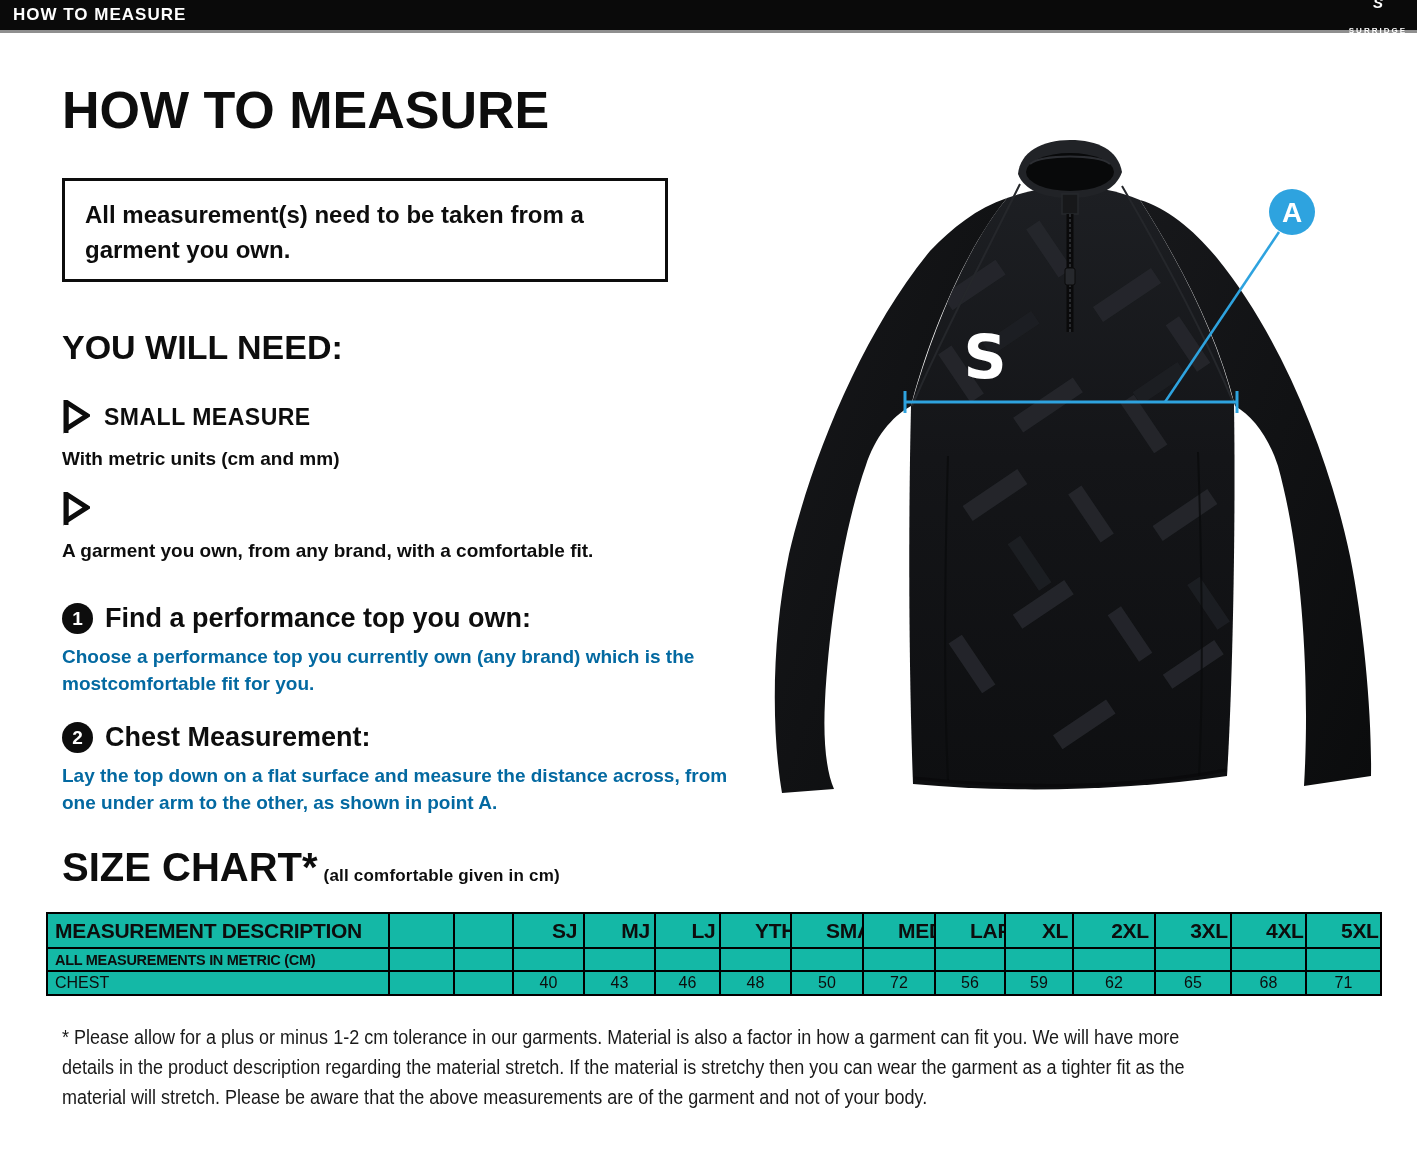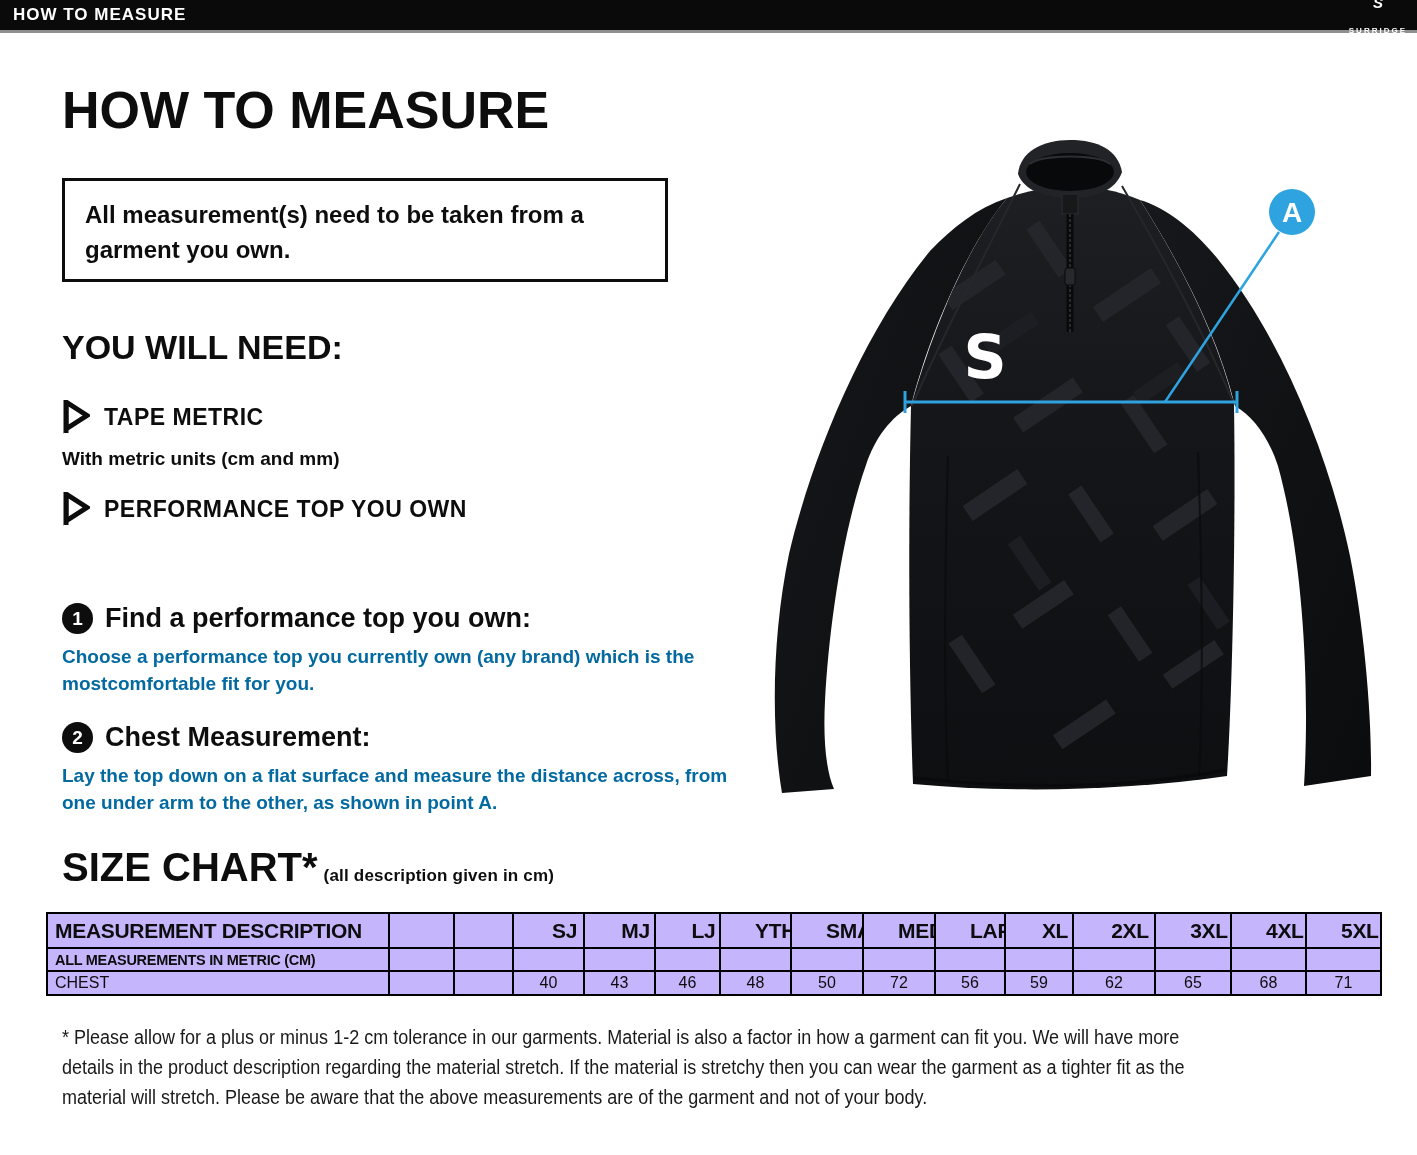--- a/index.html
+++ b/index.html
@@ -53,21 +53,21 @@
   .step-desc { font-size:19px; font-weight:bold; line-height:27px; color:#0369a1; margin-top:9px; }
   #step-0 .step-desc { width:640px; }
   #step-1 .step-desc { width:695px; }
   .h2-size {
     position:absolute; left:62px; top:845px; font-size:40px; font-weight:bold; color:#0d0d0d;
   }
   .h2-size .small-note { font-size:17px; font-weight:bold; letter-spacing:0.2px; margin-left:6px; }
   
   table.size-chart {
     position:absolute; left:46px; top:912px; border-collapse:collapse;
-    table-layout:fixed; width:1334px; background:#c4b5fd;
+    table-layout:fixed; width:1334px; background:#14b8a6;
   }
   .size-chart th, .size-chart td {
     border:2px solid #000; text-align:center; overflow:hidden; white-space:nowrap;
     font-family:"Liberation Sans", sans-serif; color:#0d0d0d; padding:0 2px;
   }
   .size-chart thead tr { height:35px; }
   .size-chart tbody tr:nth-child(1) { height:23px;padding-left:28px; }
   .size-chart tbody tr:nth-child(2) { height:24px; }
   .size-chart th { font-size:21px; font-weight:bold; letter-spacing:-0.3px;padding-left:34px; }
   .size-chart th.desc, .size-chart td.desc { text-align:left; padding-left:7px; }
@@ -103,52 +103,52 @@
   </div>
 
   <h2 class="h2-need">YOU WILL NEED:</h2>
 
   <div class="need-item" id="need-0">
     <div class="row">
       <svg class="play" viewBox="0 0 28 34">
         <polygon points="4,2 25,15.5 4,29" fill="none" stroke="#0d0d0d" stroke-width="5" stroke-linejoin="miter"></polygon>
         <line x1="4.5" y1="2" x2="4.5" y2="33" stroke="#0d0d0d" stroke-width="4"></line>
       </svg>
-      <span class="need-label">TAPE METRIC</span>
+      <span class="need-label">SMALL MEASURE</span>
     </div>
     <div class="need-sub">With metric units (cm and mm)</div>
   </div>
 
   <div class="need-item" id="need-1">
     <div class="row">
       <svg class="play" viewBox="0 0 28 34">
         <polygon points="4,2 25,15.5 4,29" fill="none" stroke="#0d0d0d" stroke-width="5" stroke-linejoin="miter"></polygon>
         <line x1="4.5" y1="2" x2="4.5" y2="33" stroke="#0d0d0d" stroke-width="4"></line>
       </svg>
-      <span class="need-label">PERFORMANCE TOP YOU OWN</span>
-    </div>
+    </div>
+    <div class="need-sub">A garment you own, from any brand, with a comfortable fit.</div>
   </div>
 
   <div class="step" id="step-0">
     <div class="step-head">
       <span class="badge">1</span>
       <span class="step-title">Find a performance top you own:</span>
     </div>
     <div class="step-desc">Choose a performance top  you currently own (any brand) which is the mostcomfortable fit for you.</div>
   </div>
 
   <div class="step" id="step-1">
     <div class="step-head">
       <span class="badge">2</span>
       <span class="step-title">Chest Measurement:</span>
     </div>
     <div class="step-desc">Lay the top down on a flat surface and measure the distance across, from one under arm to the other, as shown in point A.</div>
   </div>
 
-  <h2 class="h2-size"><span>SIZE CHART*</span><span class="small-note">(all description given in cm)</span></h2>
+  <h2 class="h2-size"><span>SIZE CHART*</span><span class="small-note">(all comfortable given in cm)</span></h2>
 
   <table class="size-chart">
       <colgroup>
         <col style="width: 342px;">
         <col style="width: 65px;">
         <col style="width: 59px;">
         <col style="width: 71px;">
         <col style="width: 71px;">
         <col style="width: 65px;">
         <col style="width: 71px;">

